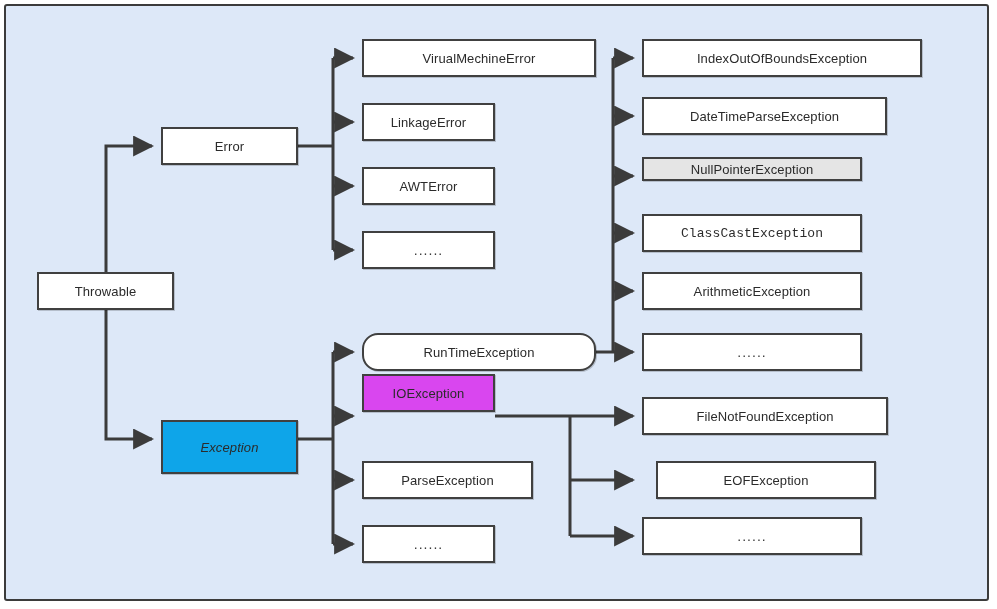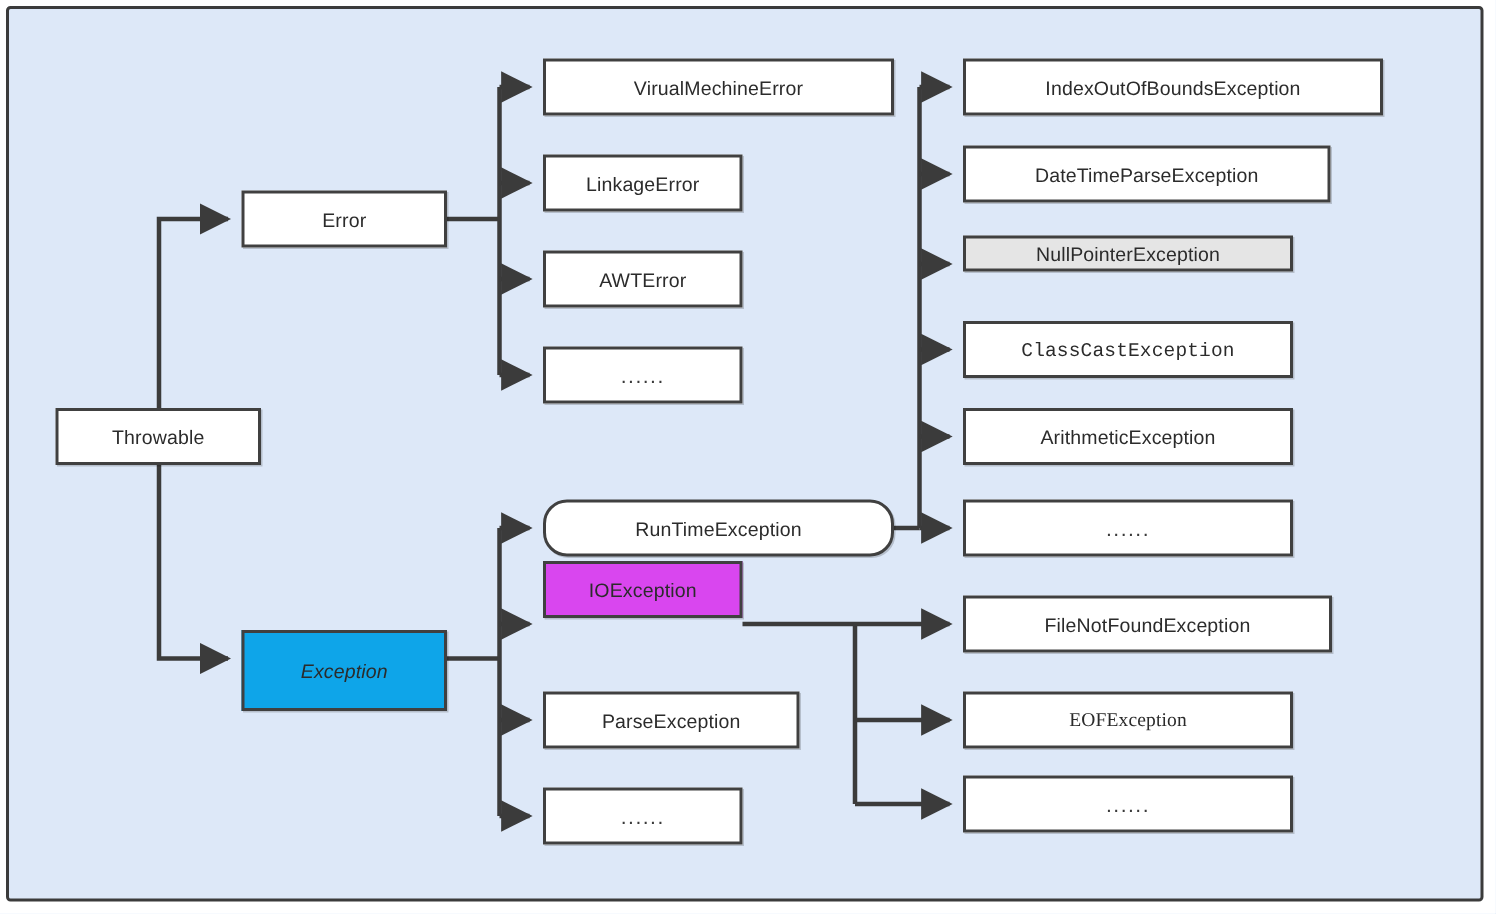--- a/index.html
+++ b/index.html
@@ -115,16 +115,16 @@
   <div class="node" style="left: 362px; top: 374px; width: 133px; height: 38px; background: #d946ef; border-color: rgb(64, 64, 64);">IOException</div>
   <div class="node" style="left: 362px; top: 461px; width: 171px; height: 38px; background: rgb(255, 255, 255); border-color: rgb(64, 64, 64);">ParseException</div>
   <div class="node ellipsis" style="left: 362px; top: 525px; width: 133px; height: 38px; background: rgb(255, 255, 255); border-color: rgb(64, 64, 64);">......</div>
   <div class="node" style="left: 642px; top: 39px; width: 280px; height: 38px; background: rgb(255, 255, 255); border-color: rgb(64, 64, 64);">IndexOutOfBoundsException</div>
   <div class="node" style="left: 642px; top: 97px; width: 245px; height: 38px; background: rgb(255, 255, 255); border-color: rgb(64, 64, 64);">DateTimeParseException</div>
   <div class="node" style="left: 642px; top: 157px; width: 220px; height: 24px; background: #e5e5e5; border-color: rgb(64, 64, 64);">NullPointerException</div>
   <div class="node" style="left: 642px; top: 214px; width: 220px; height: 38px; background: rgb(255, 255, 255); border-color: rgb(64, 64, 64); font-family: Liberation Mono, monospace;">ClassCastException</div>
   <div class="node" style="left: 642px; top: 272px; width: 220px; height: 38px; background: rgb(255, 255, 255); border-color: rgb(64, 64, 64);">ArithmeticException</div>
   <div class="node ellipsis" style="left: 642px; top: 333px; width: 220px; height: 38px; background: rgb(255, 255, 255); border-color: rgb(64, 64, 64);">......</div>
   <div class="node" style="left: 642px; top: 397px; width: 246px; height: 38px; background: rgb(255, 255, 255); border-color: rgb(64, 64, 64);">FileNotFoundException</div>
-  <div class="node" style="left: 642px; top: 461px; width: 220px; height: 38px; background: rgb(255, 255, 255); border-color: rgb(64, 64, 64); font-family: Liberation Serif, serif;">EOFException</div>
+  <div class="node" style="left: 656px; top: 461px; width: 220px; height: 38px; background: rgb(255, 255, 255); border-color: rgb(64, 64, 64);">EOFException</div>
   <div class="node ellipsis" style="left: 642px; top: 517px; width: 220px; height: 38px; background: rgb(255, 255, 255); border-color: rgb(64, 64, 64);">......</div>
 
 </div>
 
 </body></html>

